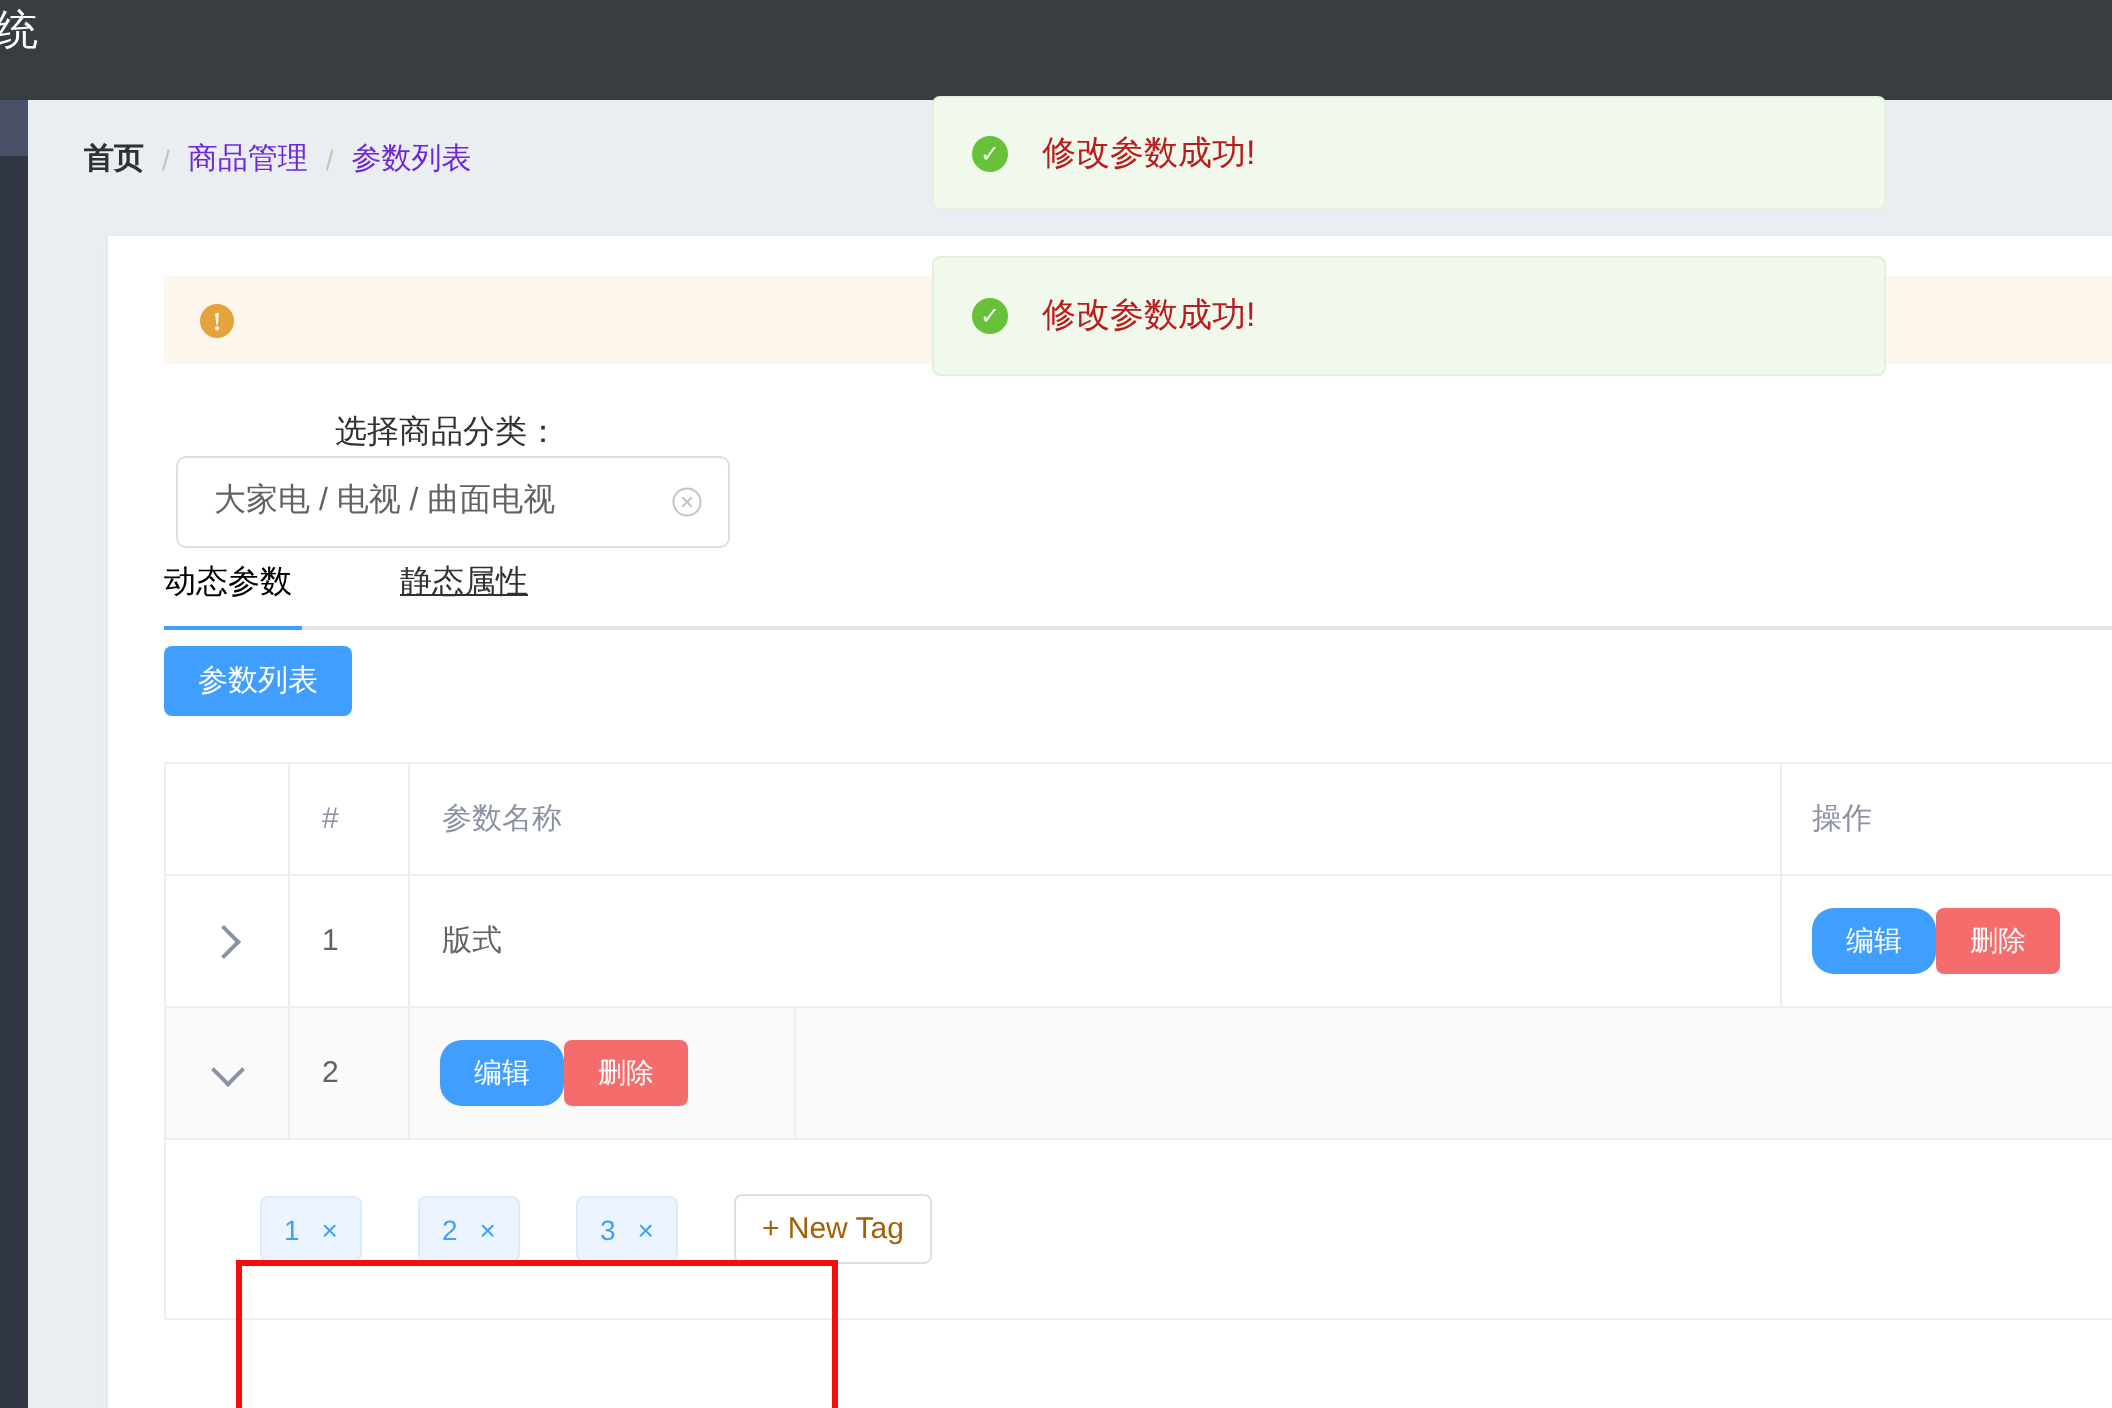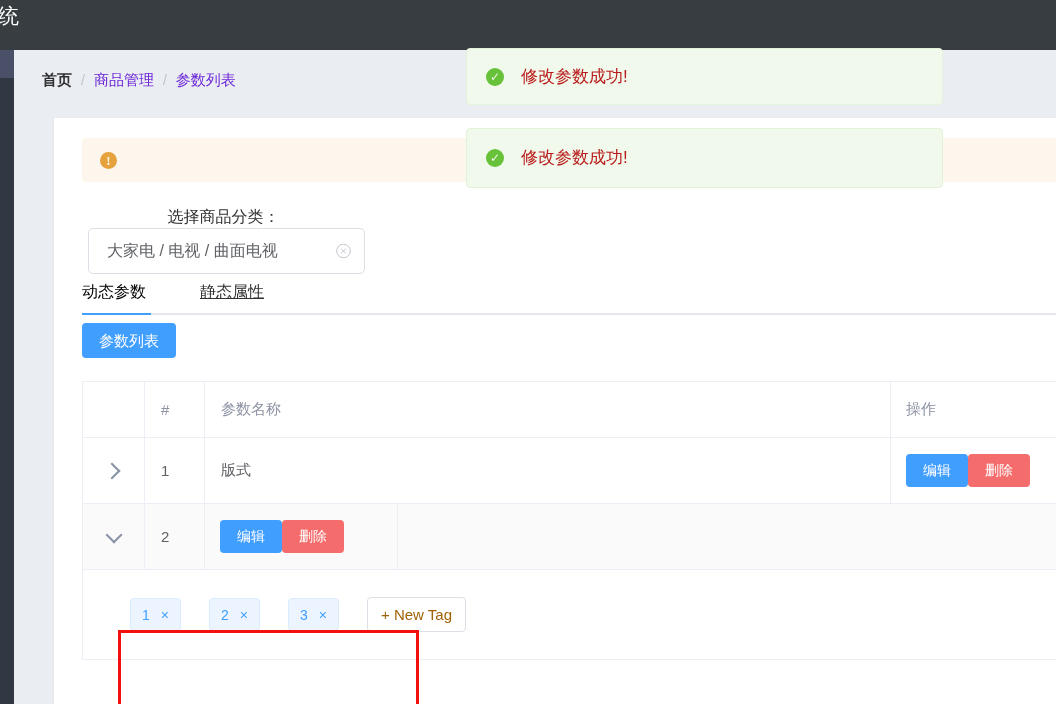--- a/index.html
+++ b/index.html
@@ -178,21 +178,21 @@
   }
   .chev.right { transform: rotate(-45deg); margin-left: -3px; }
   .chev.down  { transform: rotate(45deg); margin-top: -4px; }
 
   .op-btn {
     height: 33px; padding: 0 17px;
     border: none; border-radius: 4px;
     color: #fff; font-size: 14px; line-height: 33px;
     font-family: inherit; cursor: pointer;
   }
-  .op-edit { background: #409eff; }
+  .op-edit { background: #409eff; border-radius: 11px; }
   .op-del  { background: #f56c6c; margin-left: 0; }
 
   
   .tr.expand {
     height: 90px; background: #ffffff;
     align-items: center;
     border-bottom: 1px solid #ebeef5;
   }
   .expand-inner {
     display: flex; align-items: center;

